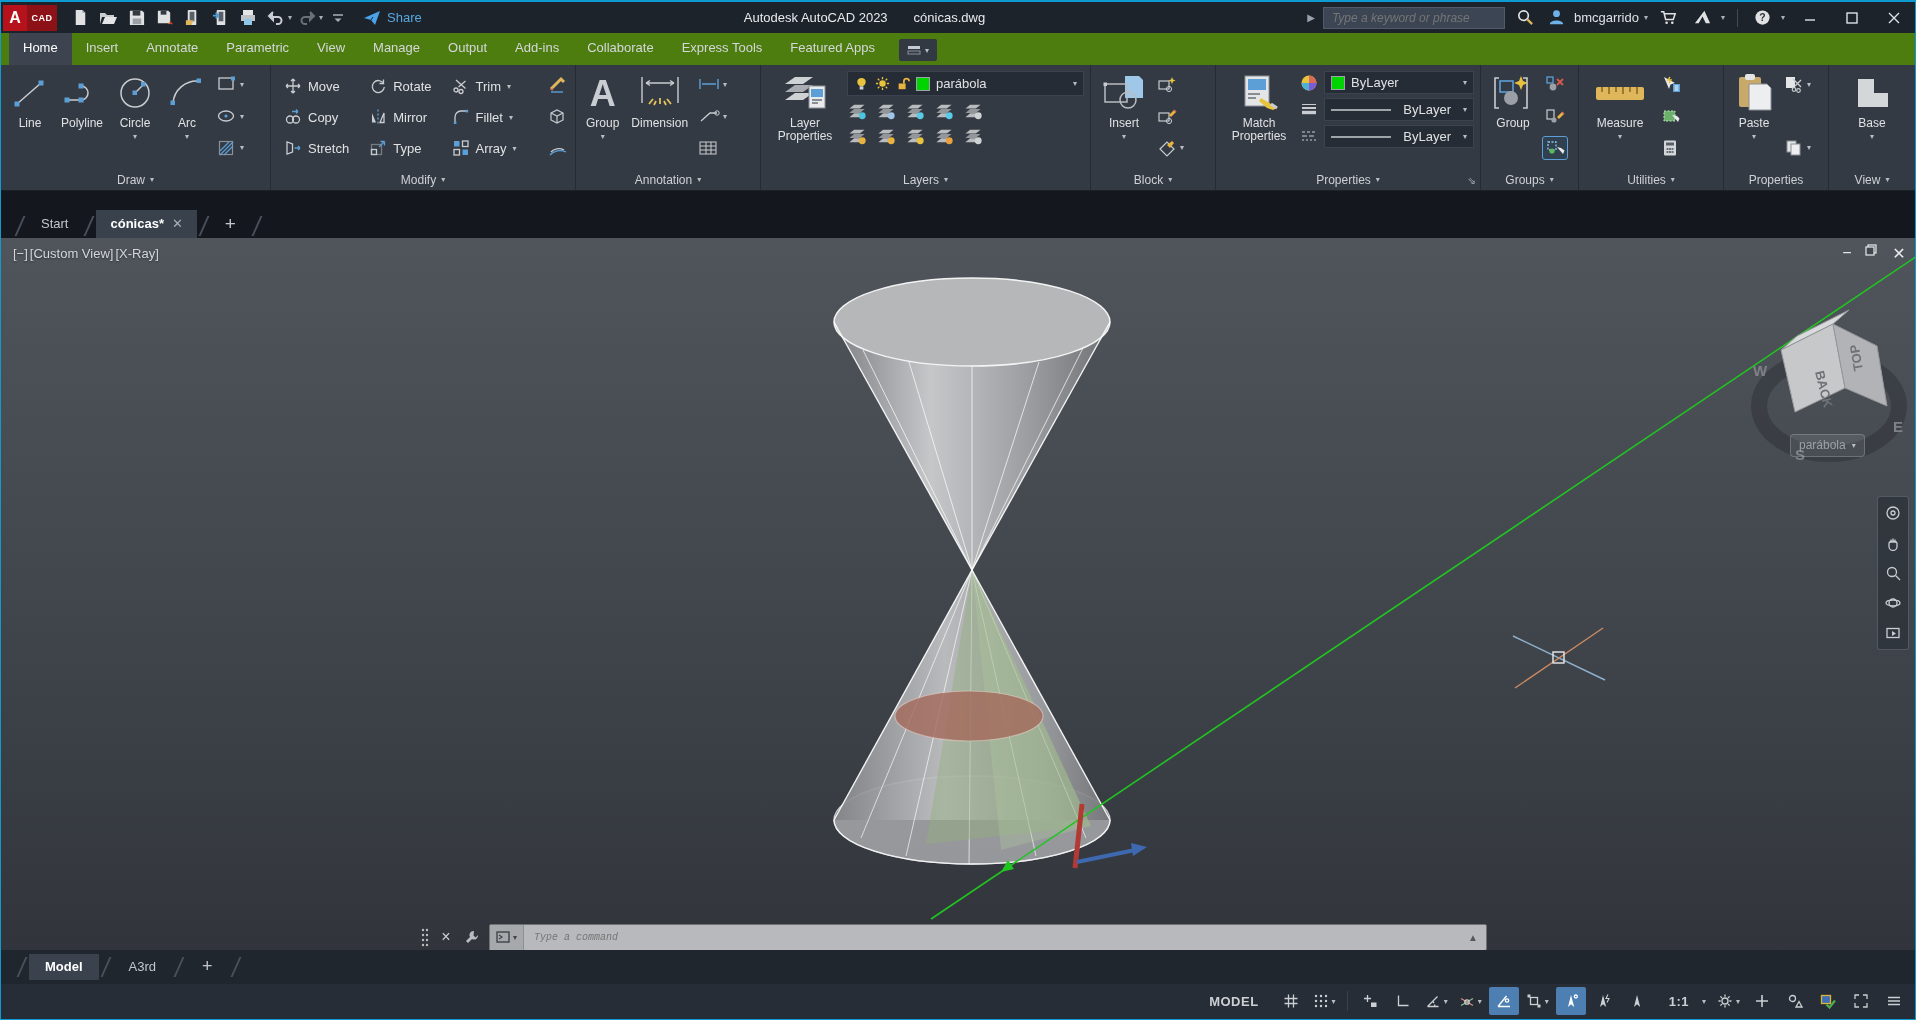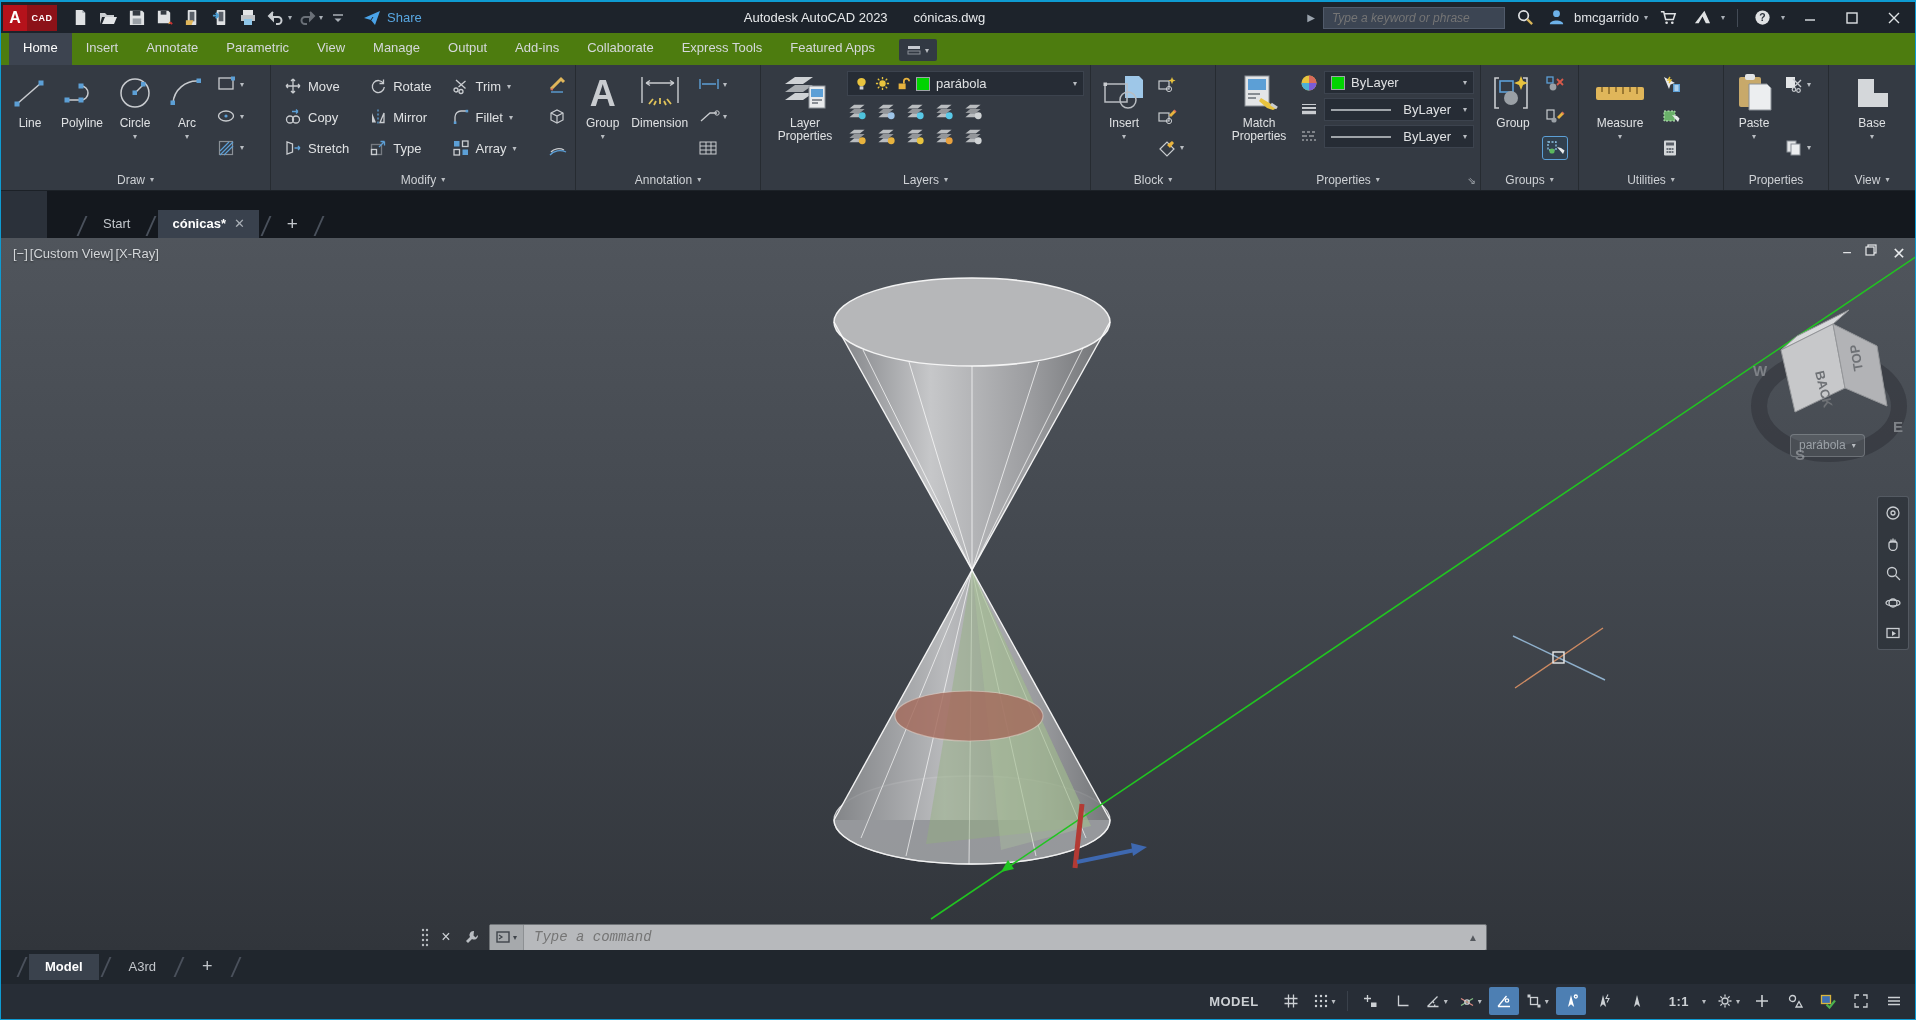--- a/index.html
+++ b/index.html
@@ -60,21 +60,21 @@
   .combo .dd { margin-left:auto; }
   .swatch { width:14px; height:14px; background:#00d400; border:1px solid #9fa3a8; }
   .lyr-rows { display:flex; flex-direction:column; gap:6px; margin-top:5px; }
   .lyr-row { display:flex; gap:9px; }
   .launcher { position:absolute; right:4px; bottom:4px; color:#aeb3b9; font-size:10px; }
   .prop-rows { display:flex; flex-direction:column; gap:4px; padding-top:2px;text-align:right; }
   .prop-row { display:flex; align-items:center; gap:6px; }
   .active-frame { outline:1px solid #5c9fd6; background:#31404e; }
 
   
-  .filetabs { height:47px; background:#14181e; display:flex; align-items:flex-end; padding-left:28px;margin-left:46px; }
+  .filetabs { height:47px; background:#14181e; display:flex; align-items:flex-end; padding-left:12px; }
   .ftab { display:flex; align-items:center; gap:8px; height:28px; padding:0 14px;
      color:#c3c7cc; font-size:13px; }
   .ftab.active { background:#39414d; color:#fff; font-weight:bold; }
   .fslash { width:14px; height:24px; position:relative; }
   .fslash::after { content:""; position:absolute; left:6px; top:2px; width:1.5px; height:20px;
      background:#4a515c; transform:skewX(-24deg); }
   .ftab .x { font-weight:normal; color:#aab0b7; font-size:13px; }
 
   
   .viewport { position:relative; height:726px; overflow:hidden;
@@ -95,21 +95,21 @@
 
   
   .cmd-wrap { position:absolute; left:420px; top:686px; display:flex; align-items:center; gap:8px; }
   .cmd-grip { color:#b9bdc2; }
   .cmd-x { color:#cdd1d5; font-size:16px; width:18px; text-align:center; }
   .cmd-bar { width:998px; height:27px; background:#b7b9bc; border:1px solid #6f7377; border-radius:2px;
      display:flex; align-items:center; }
   .cmd-icon-box { width:34px; height:100%; background:#a6a9ac; border-right:1px solid #8d9093;
      display:flex; align-items:center; justify-content:center; gap:3px; color:#3f444a; }
   .cmd-bar input { flex:1; border:none; outline:none; background:transparent; font-style:italic;
-     color:#3f4348; font-size:14px; padding:0 10px; font-family:"Liberation Mono", monospace; }
+     color:#3f4348; font-size:10px; padding:0 10px; font-family:"Liberation Mono", monospace; }
   .cmd-up { color:#54585d; padding-right:8px; font-size:10px; }
 
   
   .layouttabs { height:34px; background:#20262d; display:flex; align-items:center; padding-left:14px; }
   .ltab { height:26px; padding:0 16px; display:flex; align-items:center; color:#c3c7cc; font-size:13px; }
   .ltab.active { background:#3a424d; color:#fff; font-weight:bold; }
 
   
   .statusbar { height:36px; background:#272d36; display:flex; align-items:center;
      justify-content:flex-end; padding-right:6px; gap:3px; color:#ccd0d4; }

